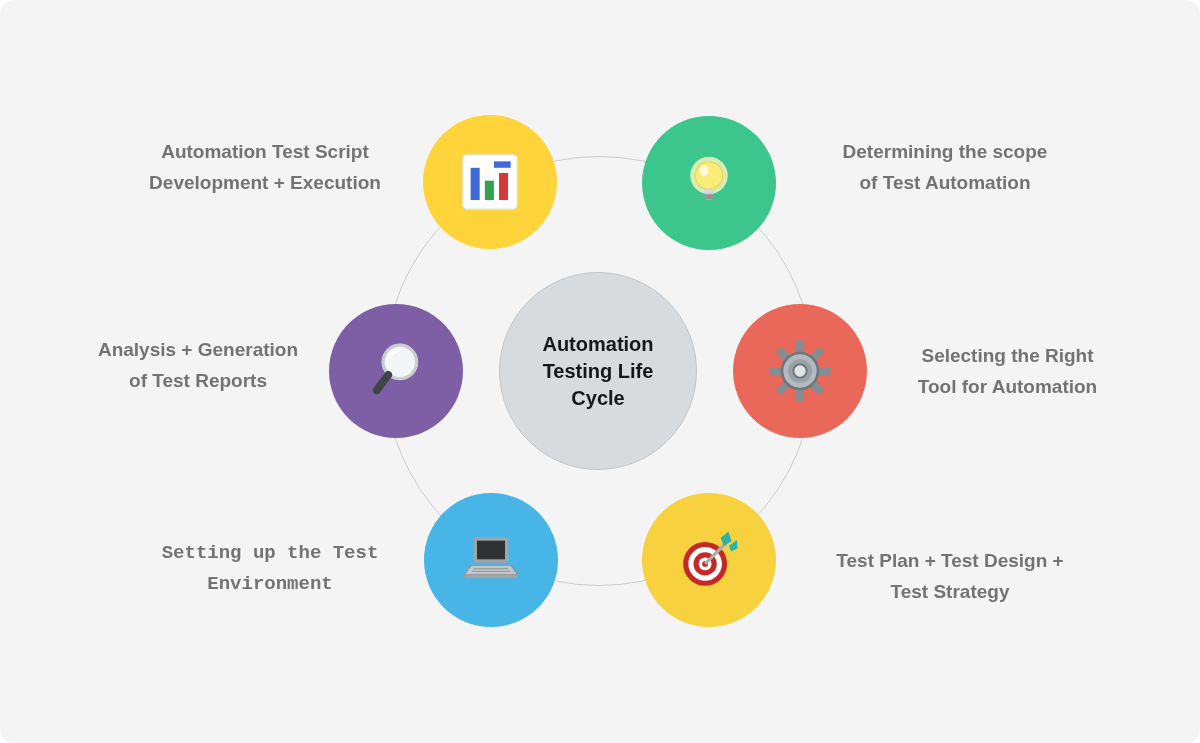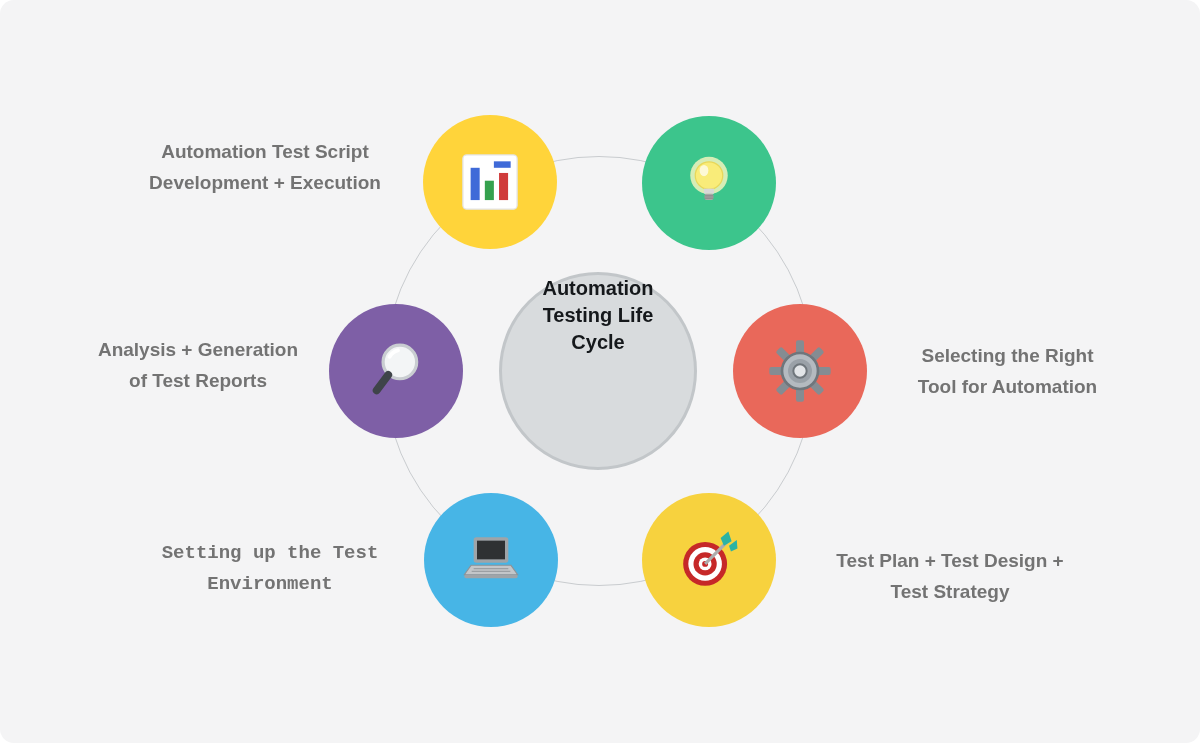--- a/index.html
+++ b/index.html
@@ -17,23 +17,23 @@
     width:430px;height:430px;
     border:1.5px solid #c9cccf;
     border-radius:50%;
     box-sizing:border-box;
   }
   .center-circle{
     position:absolute;
     left:499px;top:272px;
     width:198px;height:198px;
     border-radius:50%;
-    border:3px solid #000000;
+    border:1px solid #000000;
     box-sizing:border-box;
-    display:flex;align-items:flex-start;justify-content:center;
+    display:flex;align-items:center;justify-content:center;
   }
   .center-title{
     font-size:20px;font-weight:700;color:#15181b;
     text-align:center;line-height:27px;
     white-space:pre-line;
   }
   .node{
     position:absolute;
     width:134px;height:134px;
     border-radius:50%;
@@ -88,20 +88,22 @@
     <svg width="60" height="60" viewBox="0 0 48 48">
       <circle cx="24" cy="18" r="15" fill="#fdf6c0" opacity="0.8"></circle>
       <circle cx="24" cy="18" r="11" fill="#f9ec79" stroke="#e8d75a"></circle>
       <ellipse cx="20" cy="14" rx="3.5" ry="4.5" fill="#fdfbe0" opacity="0.9"></ellipse>
       <rect x="20" y="28.5" width="8" height="4" fill="#d8d8d8"></rect>
       <rect x="20.5" y="32.5" width="7" height="5" rx="1.5" fill="#a8a8a8"></rect>
       <line x1="20.5" y1="34.3" x2="27.5" y2="34.3" stroke="#8a8a8a" stroke-width="1"></line>
       <line x1="20.5" y1="36.1" x2="27.5" y2="36.1" stroke="#8a8a8a" stroke-width="1"></line>
     </svg>
   </div>
+  <div class="node-label label-tr">Determining the scope
+of Test Automation</div>
 
   <div class="node node-r" style="background: rgb(233, 104, 90);">
     <svg width="64" height="64" viewBox="0 0 48 48">
       <g fill="#858c92">
         <rect x="21" y="1" width="6" height="12" rx="1.5"></rect>
         <rect x="21" y="1" width="6" height="12" rx="1.5" transform="rotate(45 24 24)"></rect>
         <rect x="21" y="1" width="6" height="12" rx="1.5" transform="rotate(90 24 24)"></rect>
         <rect x="21" y="1" width="6" height="12" rx="1.5" transform="rotate(135 24 24)"></rect>
         <rect x="21" y="1" width="6" height="12" rx="1.5" transform="rotate(180 24 24)"></rect>
         <rect x="21" y="1" width="6" height="12" rx="1.5" transform="rotate(225 24 24)"></rect>

